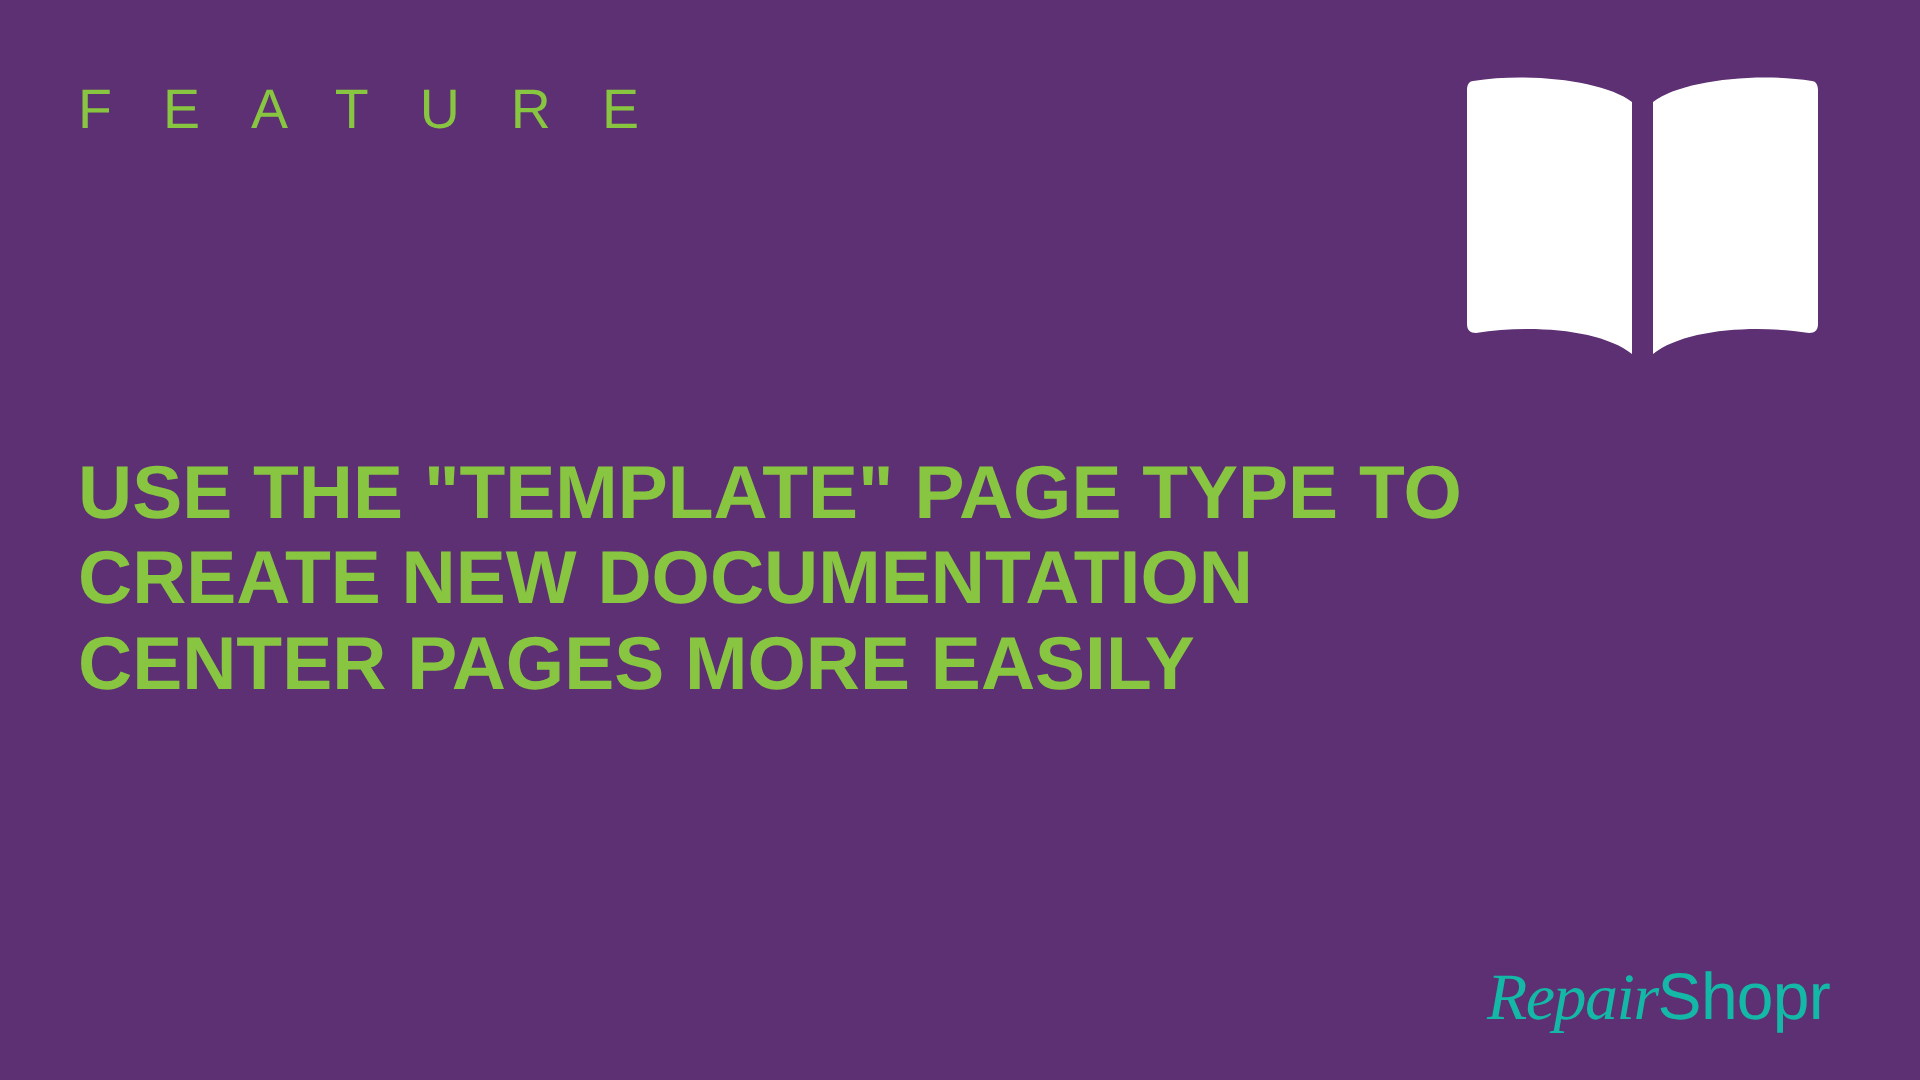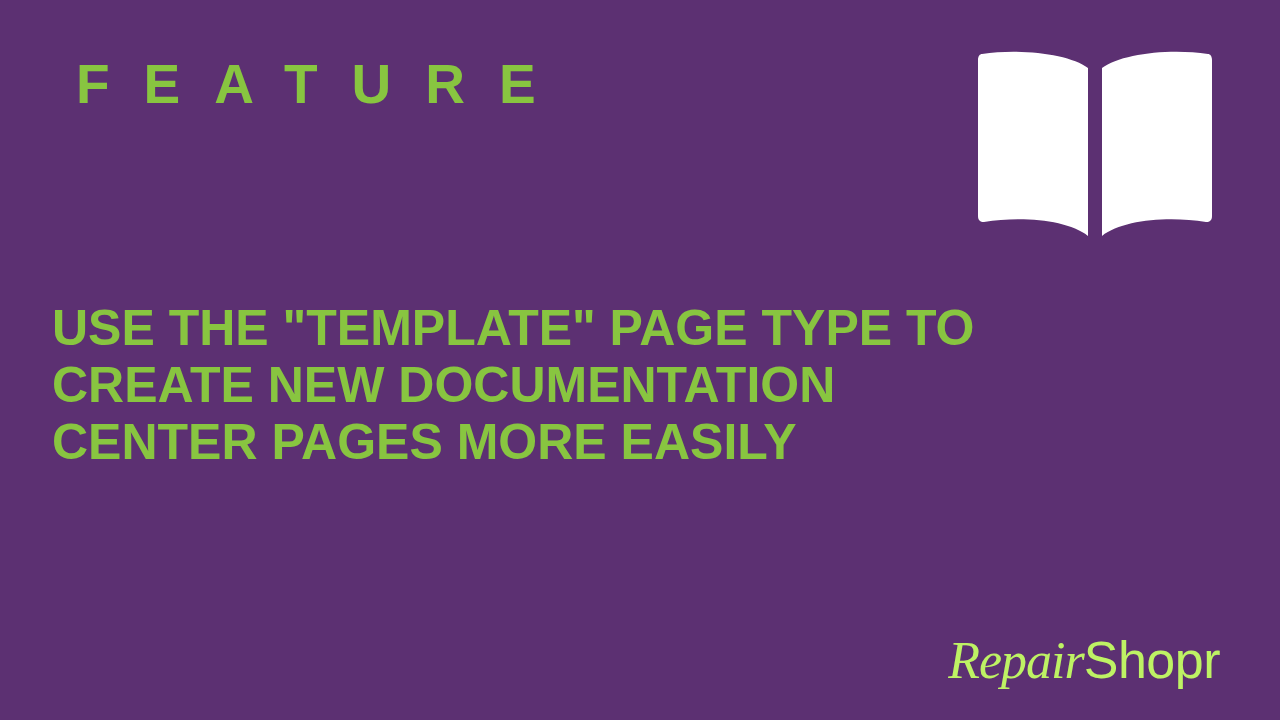--- a/index.html
+++ b/index.html
@@ -7,25 +7,24 @@
   body {
     background: #5c3072;
     position: relative;
     font-family: Arial, Helvetica, sans-serif;
   }
   .title {
     position: absolute;
     top: 50px;
     left: 52px;
     color: #88c540;
-    font-weight: 700;
-    font-size: 55px;
+    font-weight: 400;
+    font-size: 37px;
     letter-spacing: 34px;
     line-height: 1.25;
-    margin-left: 24px;
   }
   .subtitle {
     position: absolute;
     top: 300px;
     left: 52px;
     color: #88c540;
     font-weight: 900;
     font-size: 50px;
     line-height: 1.14;
     letter-spacing: 0px;
@@ -35,22 +34,22 @@
     position: absolute;
     top: 48px;
     right: 60px;
     width: 250px;
     height: 195px;
   }
   .brand {
     position: absolute;
     bottom: 30px;
     right: 60px;
-    color: #bef264;
-    font-size: 52px;
+    color: #14b8a6;
+    font-size: 44px;
     font-family: Georgia, 'Times New Roman', serif;
     letter-spacing: -1px;
   }
   .brand .script {
     font-style: italic;
     font-family: Georgia, serif;
     font-weight: normal;
     letter-spacing: -1px;
   }
   .brand .plain {

